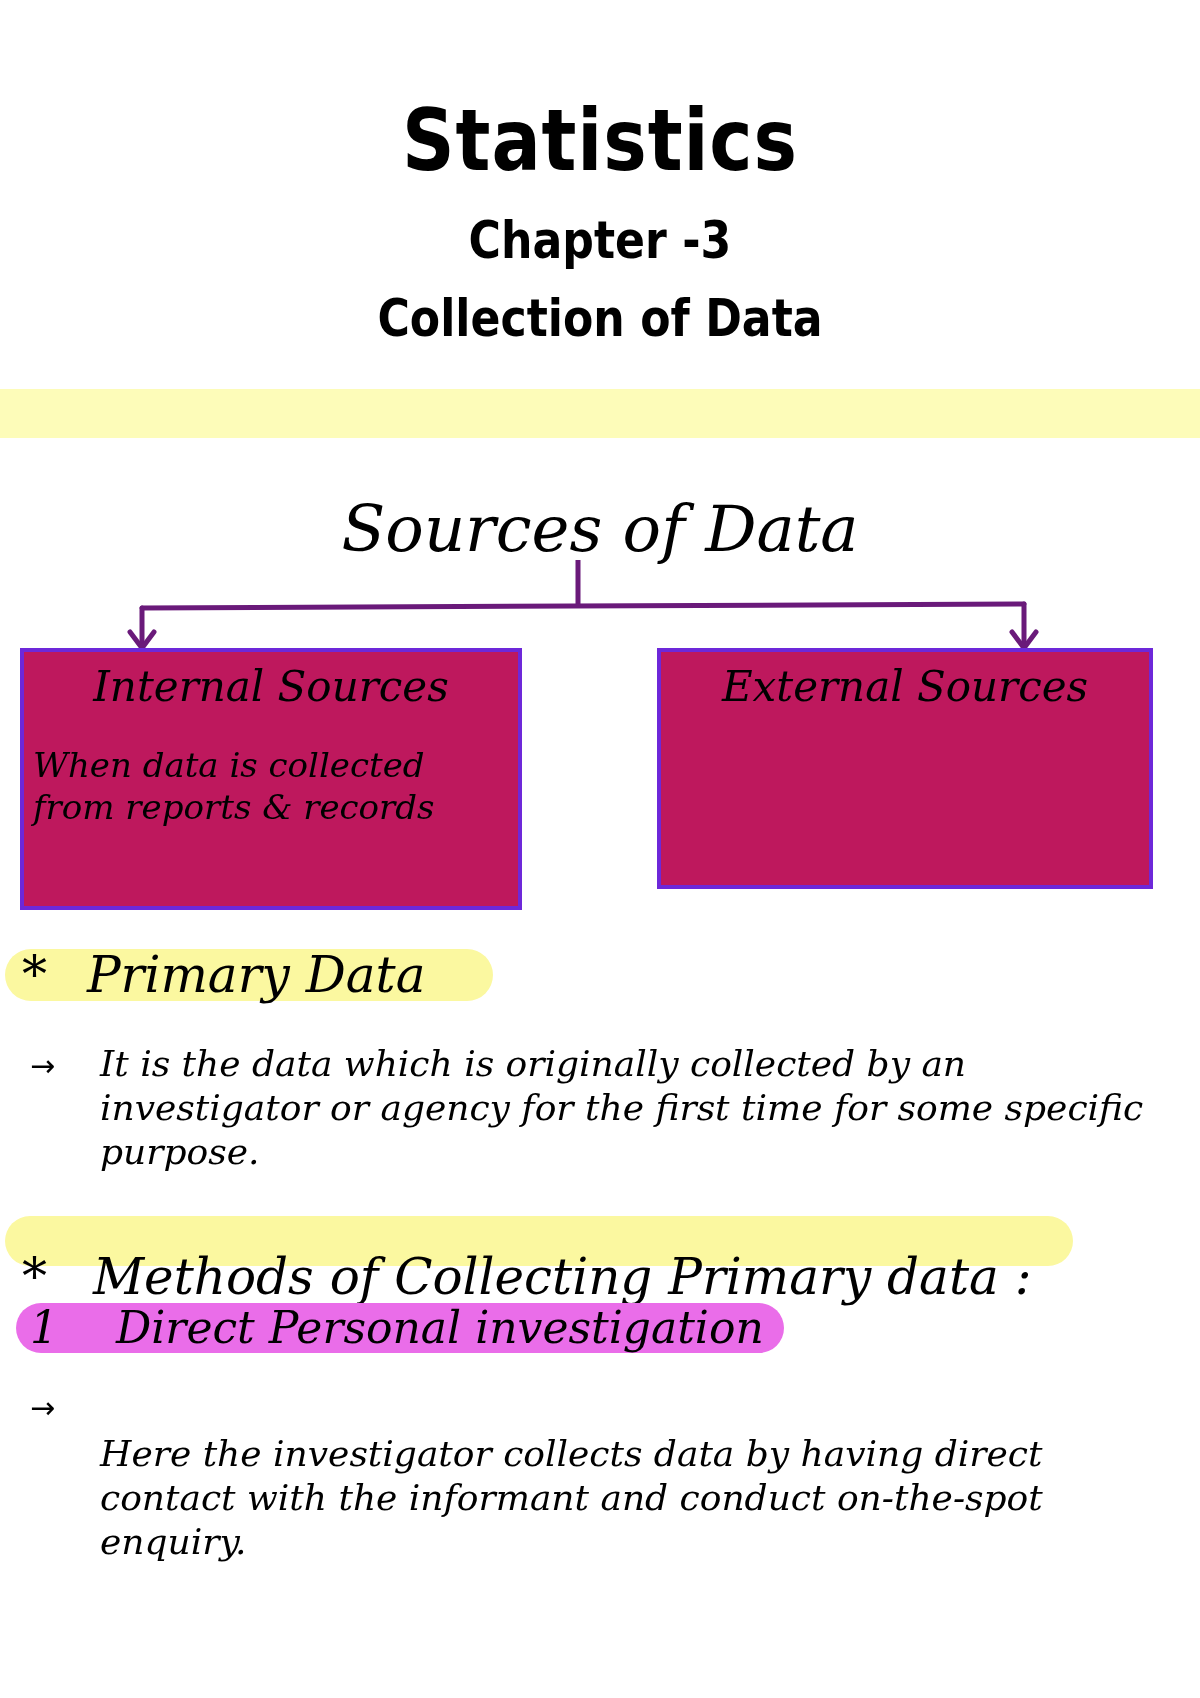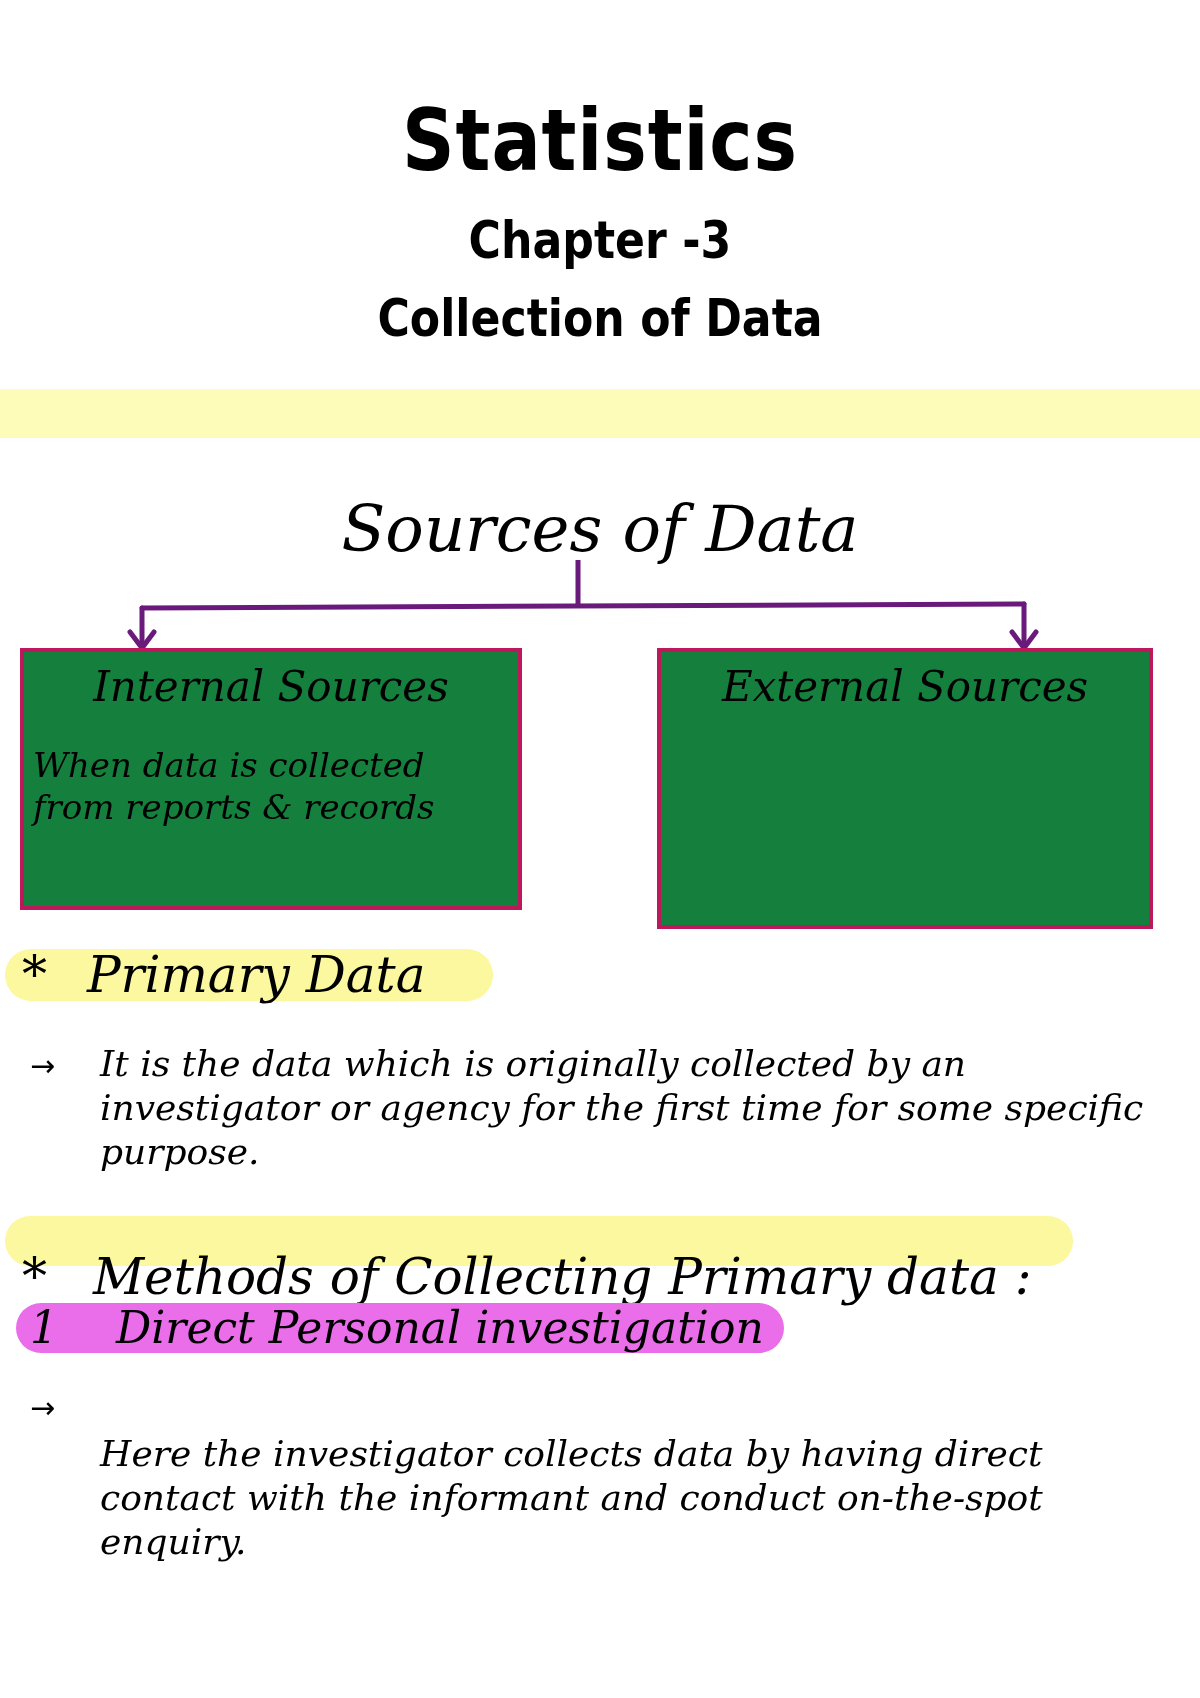--- a/index.html
+++ b/index.html
@@ -4,21 +4,21 @@
 <style>
   html,body{margin:0;padding:0;background:#fff;}
   body{width:1200px;height:1698px;position:relative;overflow:hidden;font-family:"DejaVu Sans",sans-serif;color:#000;}
   .abs{position:absolute;}
   .title{left:0;width:1200px;text-align:center;top:90px;font-family:"DejaVu Sans",sans-serif;font-weight:bold;font-size:86px;letter-spacing:1px;transform:scaleX(0.85);}
   .chapter{left:0;width:1200px;text-align:center;top:210px;font-weight:bold;font-size:52px;transform:scaleX(0.85);}
   .subtitle{left:0;width:1200px;text-align:center;top:288px;font-weight:bold;font-size:52px;transform:scaleX(0.85);}
   .band{left:0;top:389px;width:1200px;height:49px;background:#fdfcb9;}
   .sources-title{left:0;width:1200px;text-align:center;top:452px;font-family:"DejaVu Serif",serif;font-style:italic;font-size:64px;margin-top:40px;}
   .tree{left:0;top:560px;}
-  .box{border:4px solid #be185d;background:#15803d;box-sizing:border-box;}
+  .box{border:4px solid #6d28d9;background:#be185d;box-sizing:border-box;}
   .box-title{position:absolute;top:10px;left:0;width:100%;text-align:center;font-family:"DejaVu Serif",serif;font-style:italic;font-size:42px;}
   .box-text{position:absolute;top:92px;left:9px;right:16px;font-family:"DejaVu Serif",serif;font-style:italic;font-size:34px;line-height:42px;}
   .hl-yellow{background:#fbf8a0;border-radius:26px;}
   .hl-pink{background:#ea6de9;border-radius:26px;}
   .heading{font-family:"DejaVu Serif",serif;font-style:italic;font-size:50px;line-height:50px;white-space:nowrap;}
   .para{font-family:"DejaVu Serif",serif;font-style:italic;font-size:36px;line-height:44px;}
   .arrow{font-size:30px;}
 </style>
 </head>
 <body>
@@ -40,21 +40,21 @@
     <polyline points="130,72 142,88 154,72"></polyline>
     <polyline points="1012,72 1024,88 1036,72"></polyline>
   </g>
 </svg>
 
 <div class="abs box" style="left:20px;top:648px;width:502px;height:262px;">
   <div class="box-title">Internal Sources</div>
   <div class="box-text">When data is collected from reports &amp; records</div>
 </div>
 
-<div class="abs box" style="left:657px;top:648px;width:496px;height:281px;">
+<div class="abs box" style="left:657px;top:648px;width:496px;height:241px;">
   <div class="box-title">External Sources</div>
 </div>
 
 <div class="abs hl-yellow" style="left:5px;top:949px;width:488px;height:52px;"></div>
 <div class="abs heading" style="left:22px;top:950px;">
   <span>*</span>
   <span style="margin-left:24px;">Primary Data</span>
 </div>
 <div class="abs arrow" style="left:30px;top:1048px;">→</div>
 <div class="abs para" style="left:100px;top:1042px;width:1060px;">It is the data which is originally collected by an investigator or agency for the first time for some specific purpose.</div>

